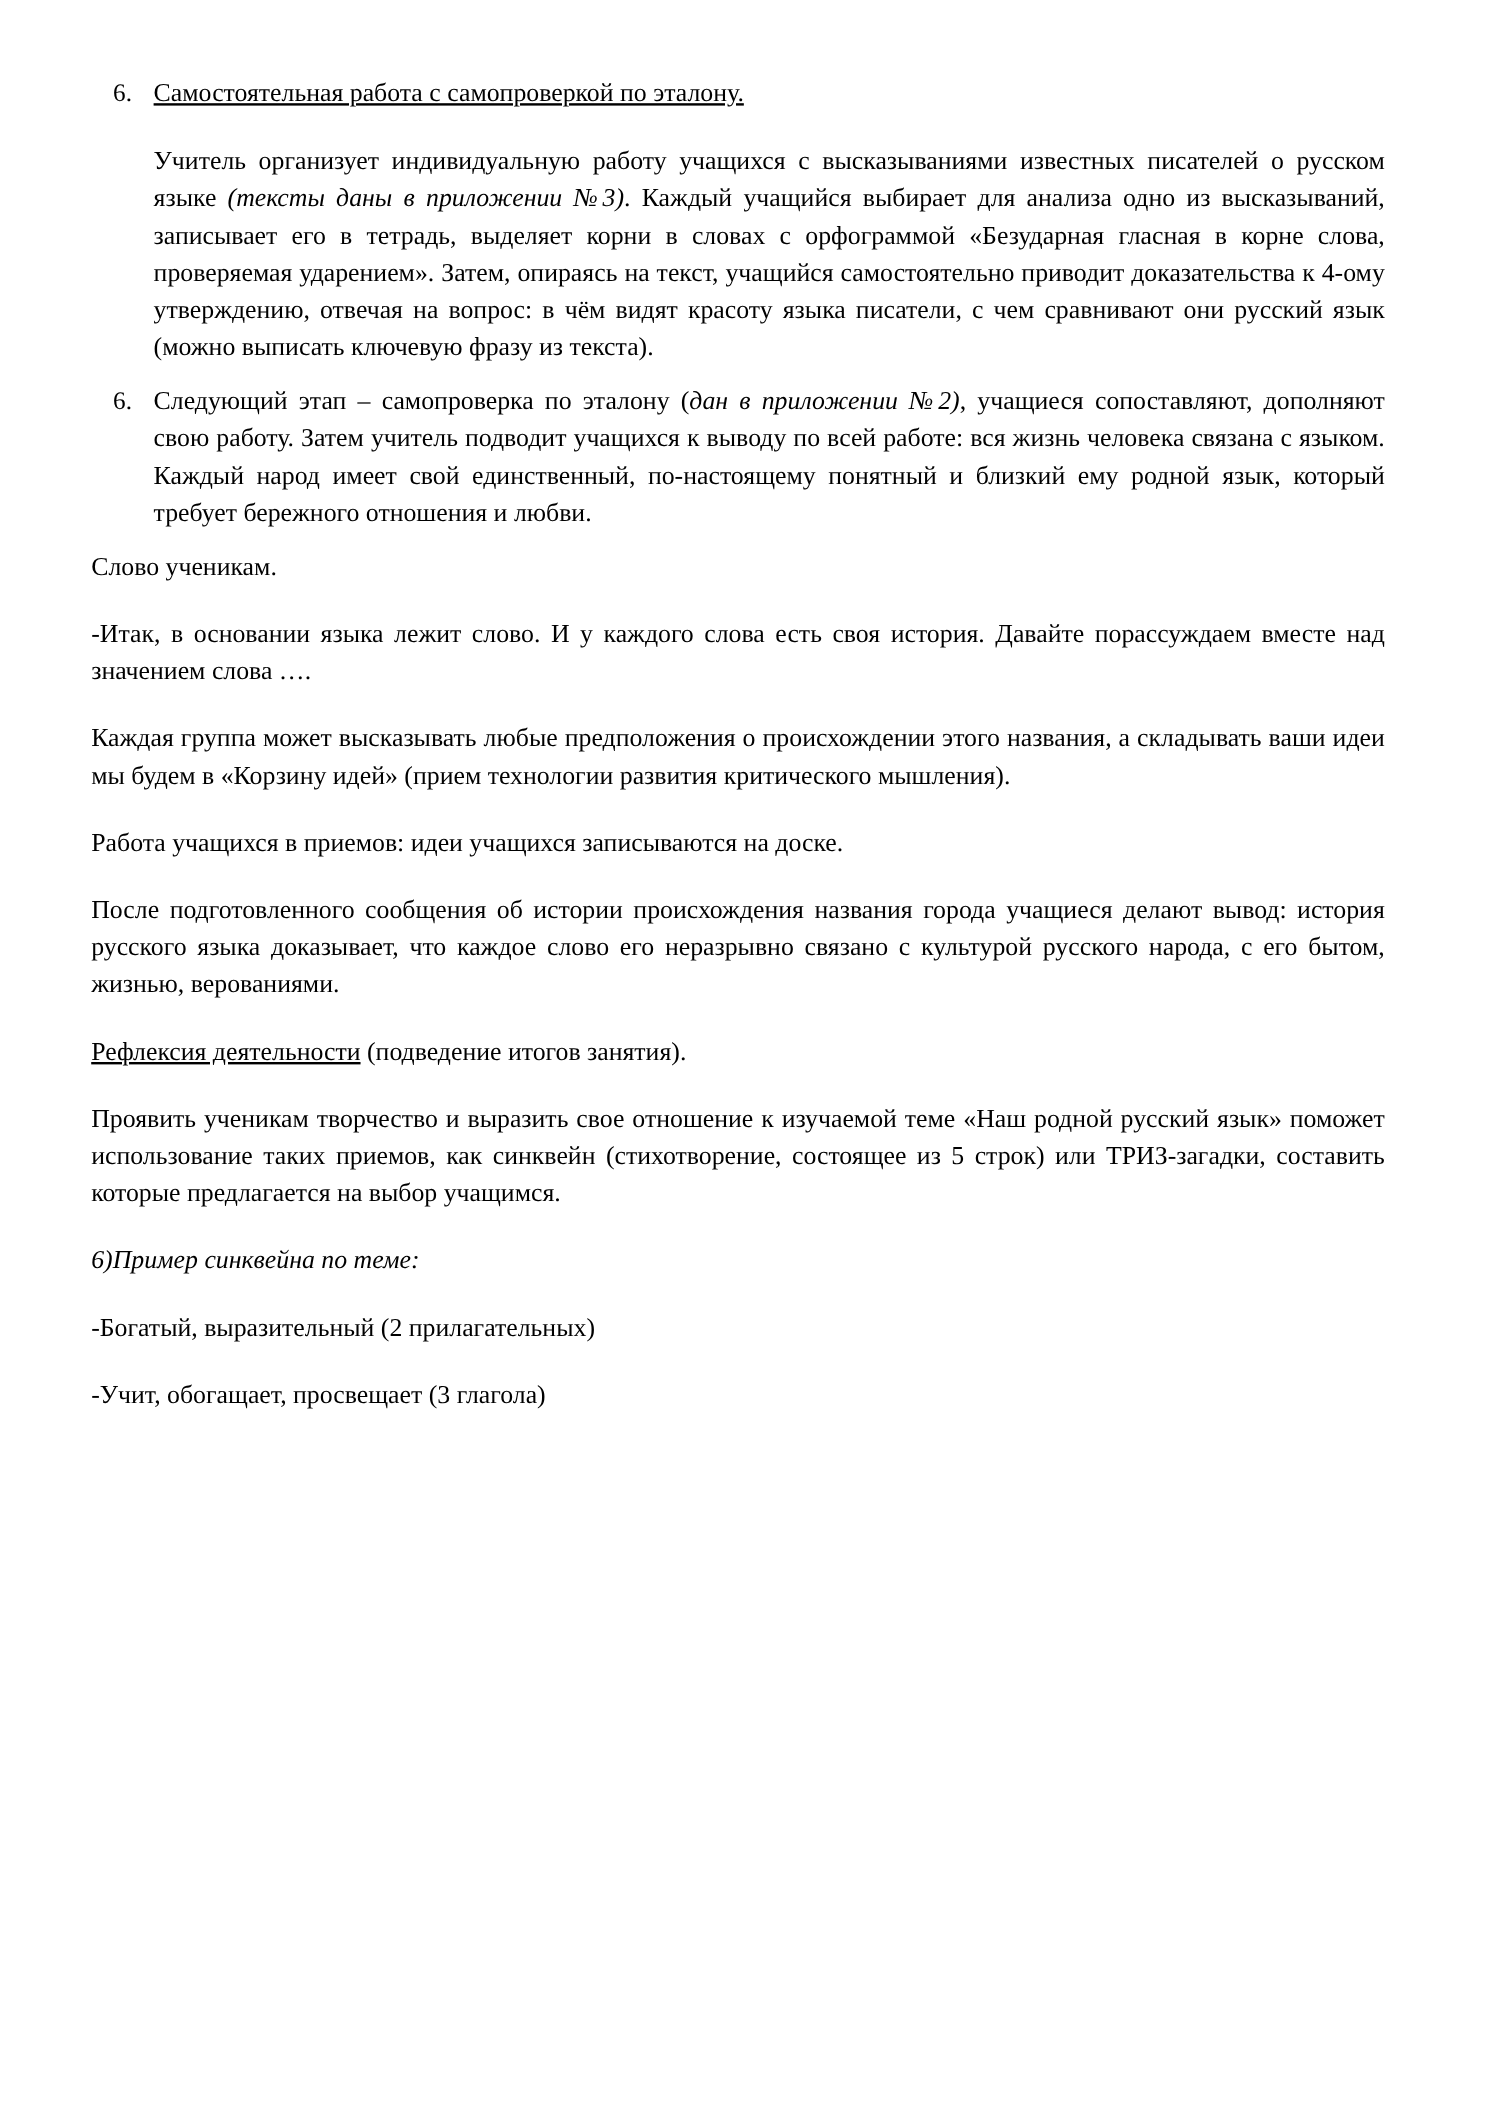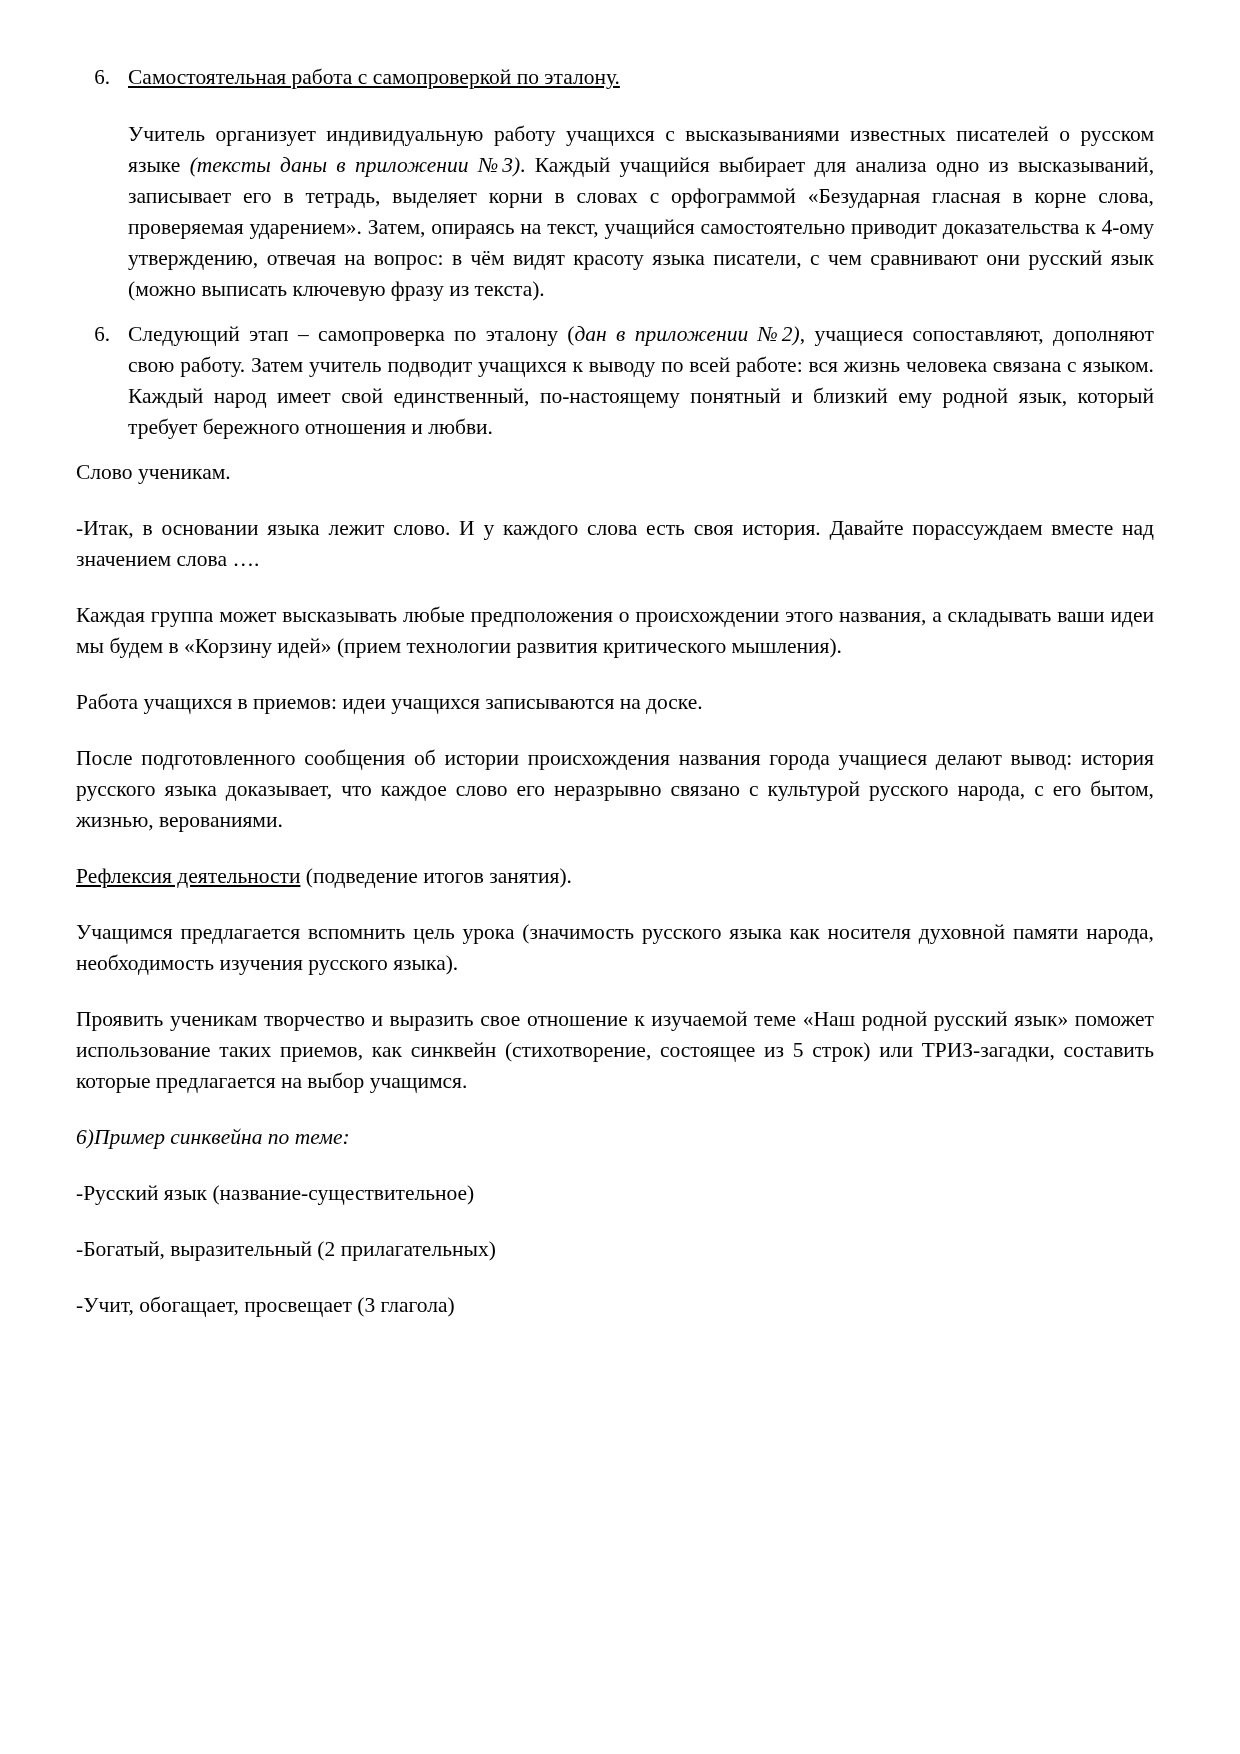--- a/index.html
+++ b/index.html
@@ -89,22 +89,20 @@
 
 
   <p class="para">Слово ученикам.</p>
   <p class="para">-Итак, в основании языка лежит слово. И у каждого слова есть своя история. Давайте порассуждаем вместе над значением слова ….</p>
   <p class="para">Каждая группа может высказывать любые предположения о происхождении этого названия, а складывать ваши идеи мы будем в «Корзину идей» (прием технологии развития критического мышления).</p>
   <p class="para">Работа учащихся в приемов: идеи учащихся записываются на доске.</p>
   <p class="para">После подготовленного сообщения об истории происхождения названия города учащиеся делают вывод: история русского языка доказывает, что каждое слово его неразрывно связано с культурой русского народа, с его бытом, жизнью, верованиями.</p>
 
   <p class="para"><span class="heading-u">Рефлексия деятельности</span><span> (подведение итогов занятия).</span></p>
 
-  <p class="para">Учащимся предлагается вспомнить цель урока (значимость русского языка как носителя духовной памяти народа, необходимость изучения русского языка).</p>
   <p class="para">Проявить ученикам творчество и выразить свое отношение к изучаемой теме «Наш родной русский язык» поможет использование таких приемов, как синквейн (стихотворение, состоящее из 5 строк) или ТРИЗ-загадки, составить которые предлагается на выбор учащимся.</p>
 
   <p class="para"><span class="italic">6)Пример синквейна по теме:</span></p>
 
-  <p class="para">-Русский язык (название-существительное)</p>
   <p class="para">-Богатый, выразительный (2 прилагательных)</p>
   <p class="para">-Учит, обогащает, просвещает (3 глагола)</p>
 
 </div>
 
 </body></html>

